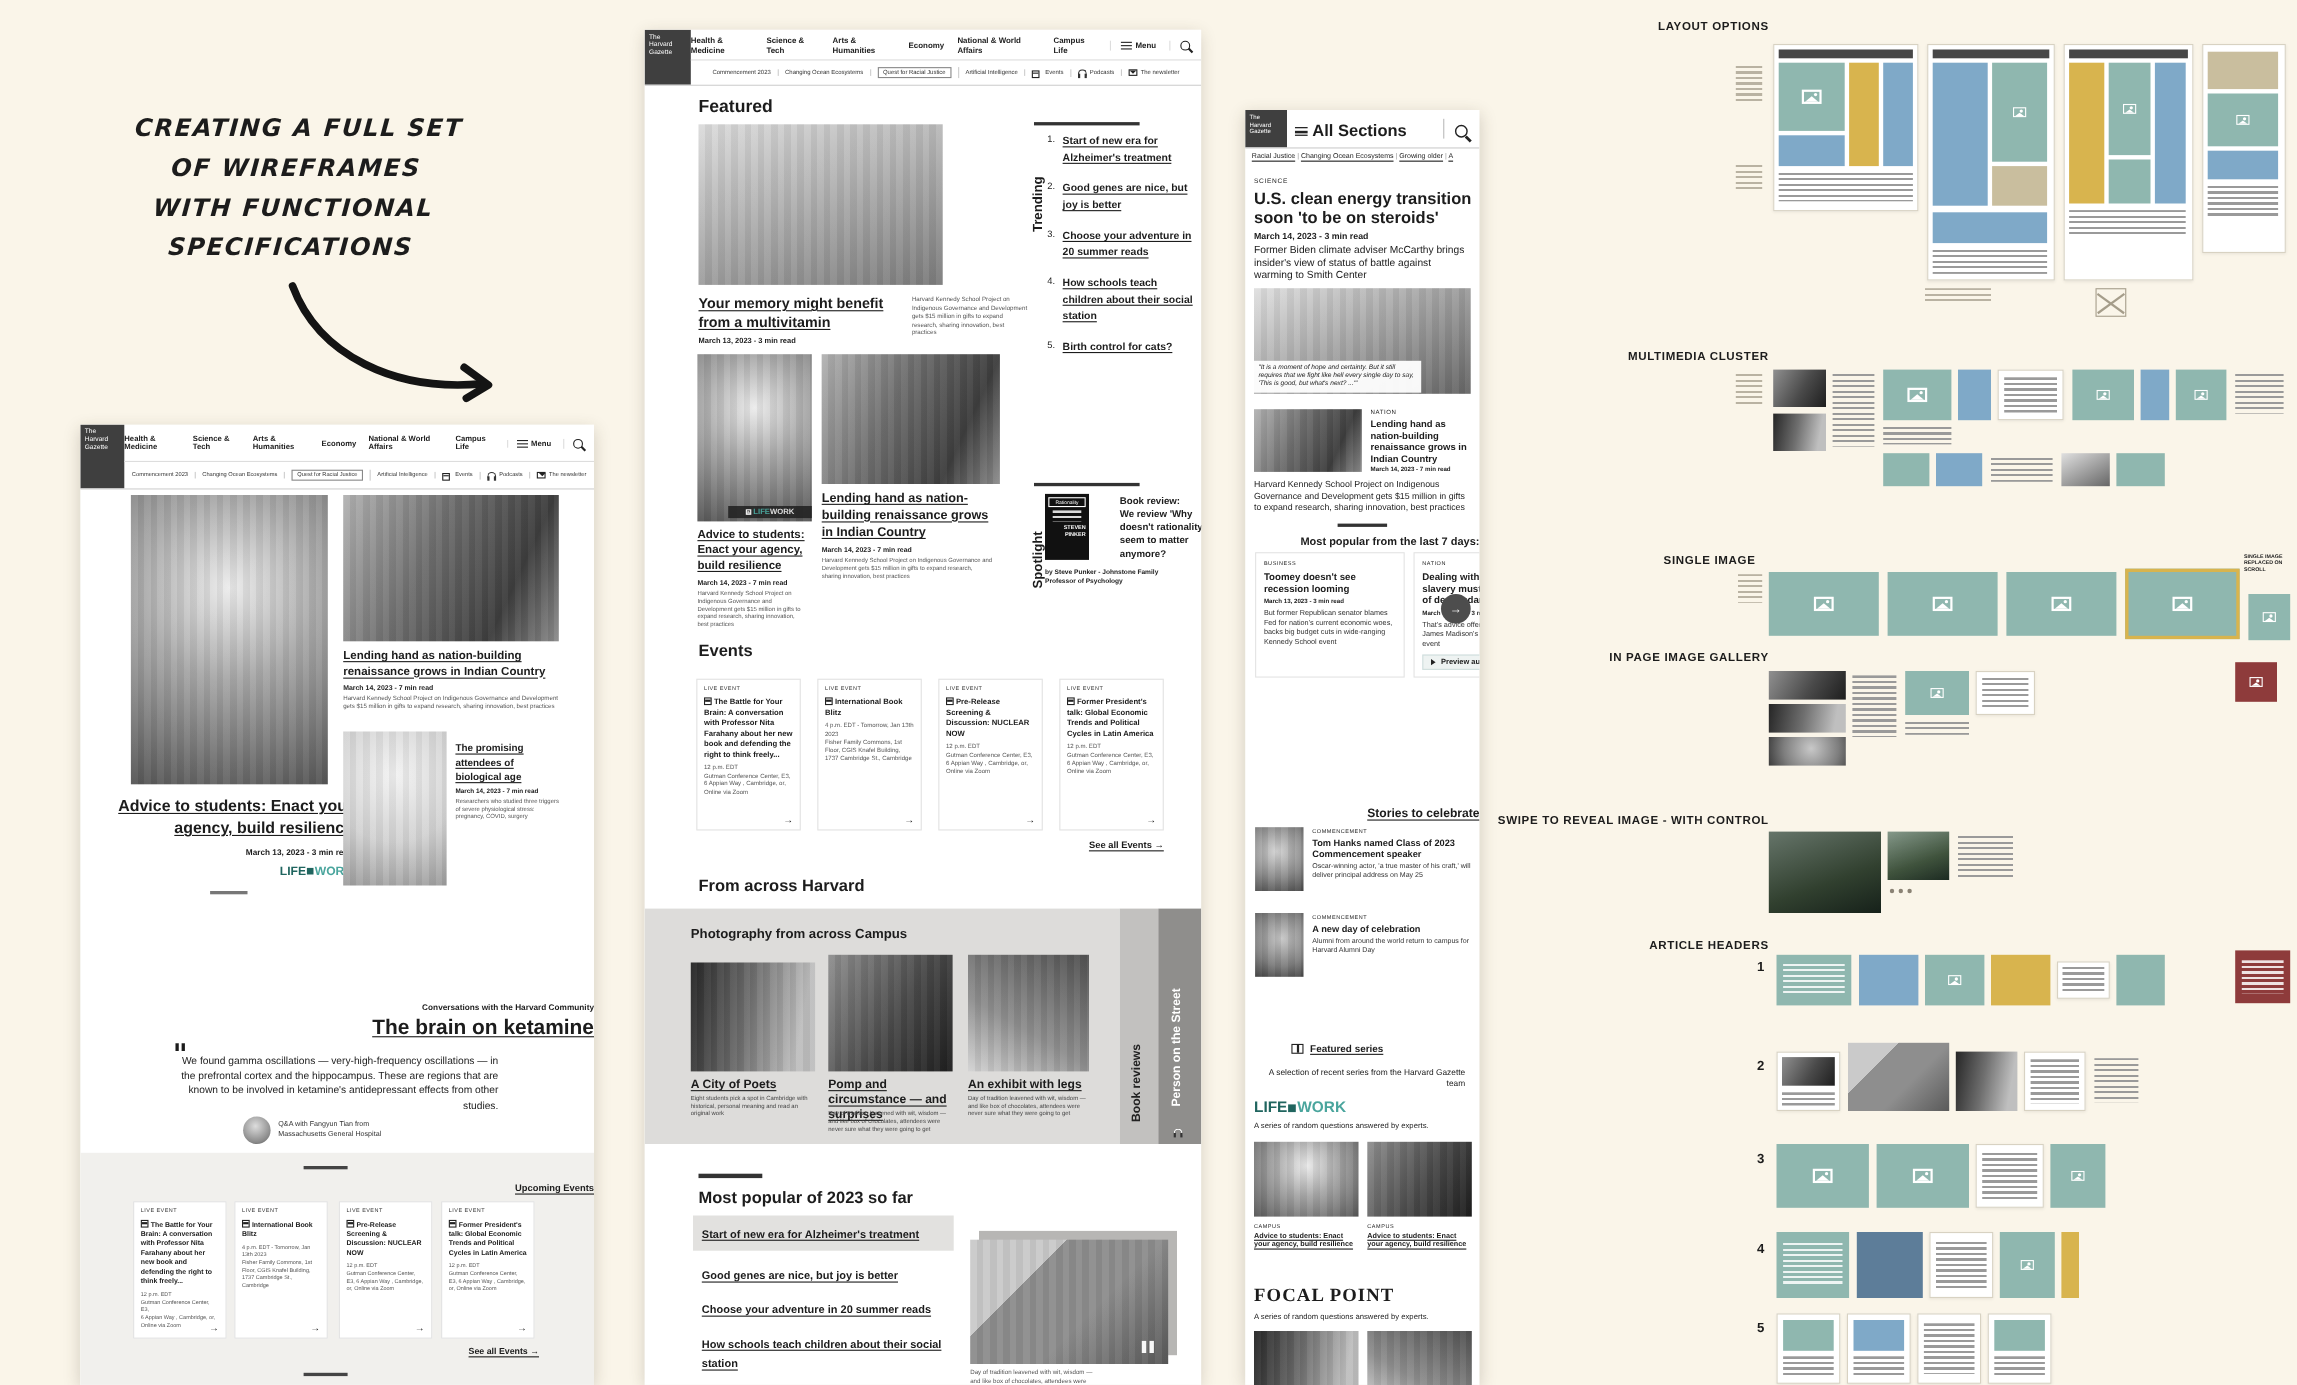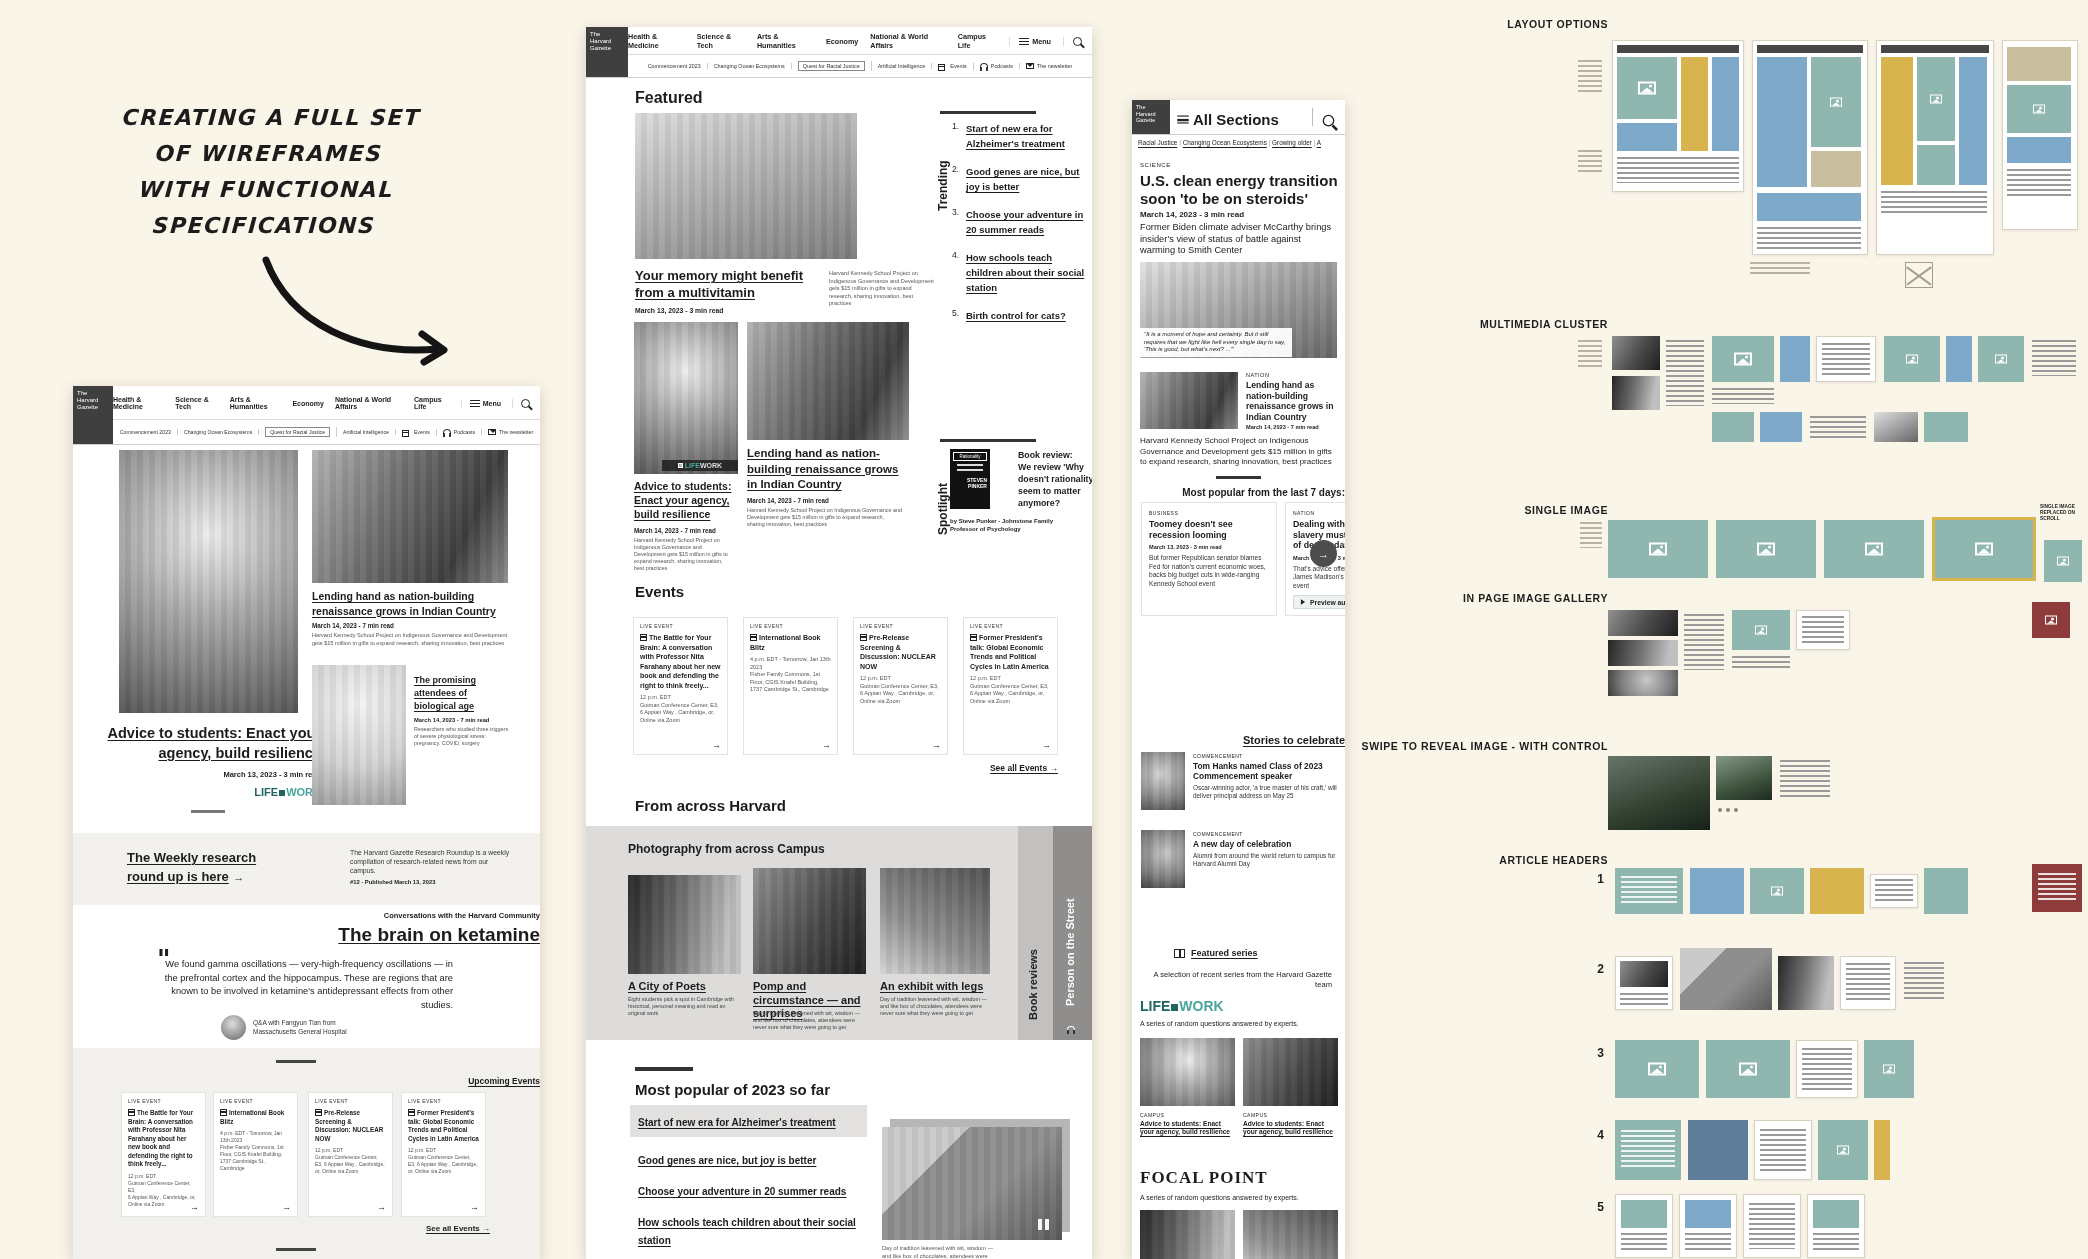--- a/index.html
+++ b/index.html
@@ -176,30 +176,20 @@
     <div class="b" style="font-size:6.3px;margin-top:4px;">March 14, 2023 - 7 min read</div>
     <div class="gray" style="font-size:5.6px;line-height:7.5px;margin-top:3px;">Harvard Kennedy School Project on Indigenous Governance and Development gets $15 million in gifts to expand research, sharing innovation, best practices</div>
   </div>
   <div class="ph ph4" style="left:239px;top:279px;width:94px;height:140px;"></div>
   <div class="abs" style="left:341px;top:288px;width:96px;">
     <div class="b u" style="font-size:9px;line-height:13px;">The promising attendees of biological age</div>
     <div class="b" style="font-size:5.8px;margin-top:4px;">March 14, 2023 - 7 min read</div>
     <div class="gray" style="font-size:5.4px;line-height:7px;margin-top:3px;">Researchers who studied three triggers of severe physiological stress: pregnancy, COVID, surgery</div>
   </div>
 
-  <div class="abs" style="left:0;top:447px;right:0;height:72px;background:#f2f1ee;">
-    <div class="abs" style="left:54px;top:15px;width:165px;">
-      <span class="b u" style="font-size:13px;line-height:18px;">The Weekly research round up is here</span>
-      <span style="font-size:11px;" class="arrow">→</span>
-    </div>
-    <div class="abs" style="left:277px;top:15px;width:160px;">
-      <div style="font-size:6.8px;line-height:9px;color:#333;">The Harvard Gazette Research Roundup is a weekly compilation of research-related news from our campus.</div>
-      <div class="b" style="font-size:5.8px;margin-top:4px;">#12 - Published March 13, 2023</div>
-    </div>
-  </div>
 
   <div class="abs ctr b" style="left:0;top:525px;right:0;font-size:7.5px;">Conversations with the Harvard Community</div>
   <div class="abs ctr" style="left:0;top:538px;right:0;"><span class="b u" style="font-size:19px;">The brain on ketamine</span></div>
   <div class="abs qmark" style="left:84px;top:568px;">"</div>
   <div class="abs ctr" style="left:88px;top:572px;width:292px;font-size:9.3px;line-height:13.5px;">We found gamma oscillations — very-high-frequency oscillations — in the prefrontal cortex and the hippocampus. These are regions that are known to be involved in ketamine's antidepressant effects from other studies.</div>
   <div class="abs avatar" style="left:148px;top:629px;width:25px;height:25px;"></div>
   <div class="abs pre" style="left:180px;top:632px;font-size:6.5px;line-height:9px;color:#333;">Q&amp;A with Fangyun Tian from
 Massachusetts General Hospital</div>
 
   <div class="abs evs-sm" style="left:0;top:662px;right:0;height:211px;background:#f1f0ed;">
@@ -564,21 +554,21 @@
 <div class="wf teal-bg" style="left:1978px;top:336px;width:46px;height:46px;">
     <span class="pic sm"></span>
   </div>
 <div class="wf greekd" style="left:2032px;top:340px;width:44px;height:36px;"></div>
 <div class="wf teal-bg" style="left:1712px;top:412px;width:42px;height:30px;"></div>
 <div class="wf blue-bg" style="left:1760px;top:412px;width:42px;height:30px;"></div>
 <div class="wf greekd" style="left:1810px;top:416px;width:56px;height:22px;"></div>
 <div class="wf ph9" style="left:1874px;top:412px;width:44px;height:30px;position:absolute;"></div>
 <div class="wf teal-bg" style="left:1924px;top:412px;width:44px;height:30px;"></div>
 
-<div class="wf-label" style="right:480px;top:504px;">SINGLE IMAGE</div>
+<div class="wf-label" style="right:492px;top:504px;">SINGLE IMAGE</div>
 <div class="wf greek" style="left:1580px;top:522px;width:22px;height:26px;"></div>
 <div class="wf teal-bg" style="left:1608px;top:520px;width:100px;height:58px;">
     <span class="pic"></span>
   </div>
 <div class="wf teal-bg" style="left:1716px;top:520px;width:100px;height:58px;">
     <span class="pic"></span>
   </div>
 <div class="wf teal-bg" style="left:1824px;top:520px;width:100px;height:58px;">
     <span class="pic"></span>
   </div>

